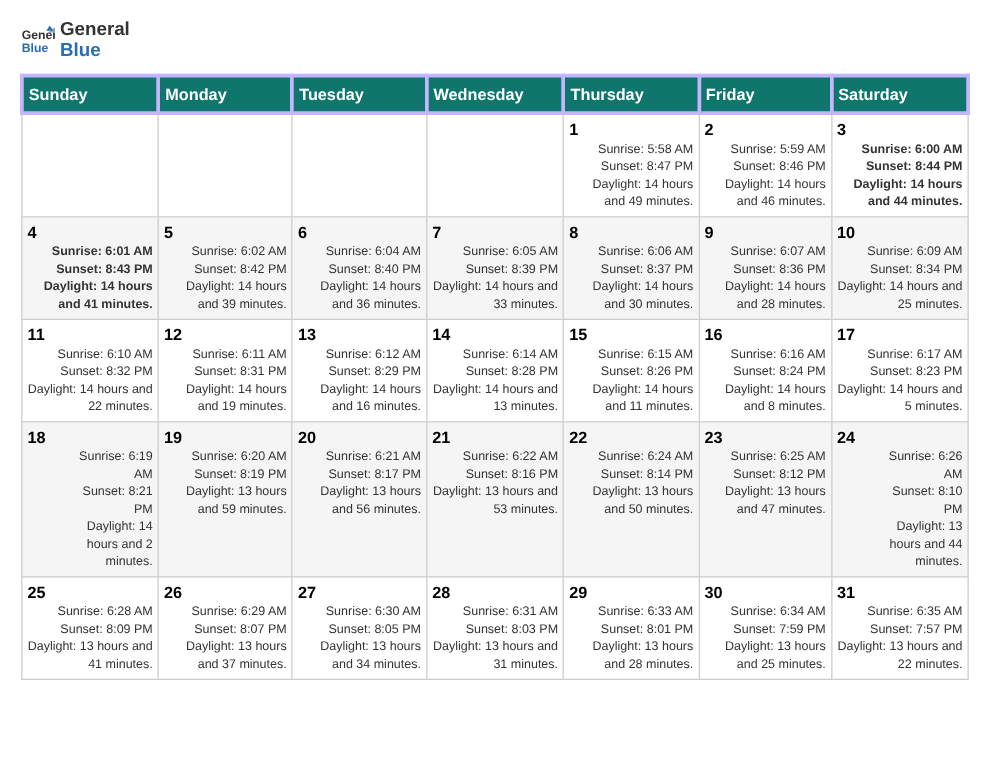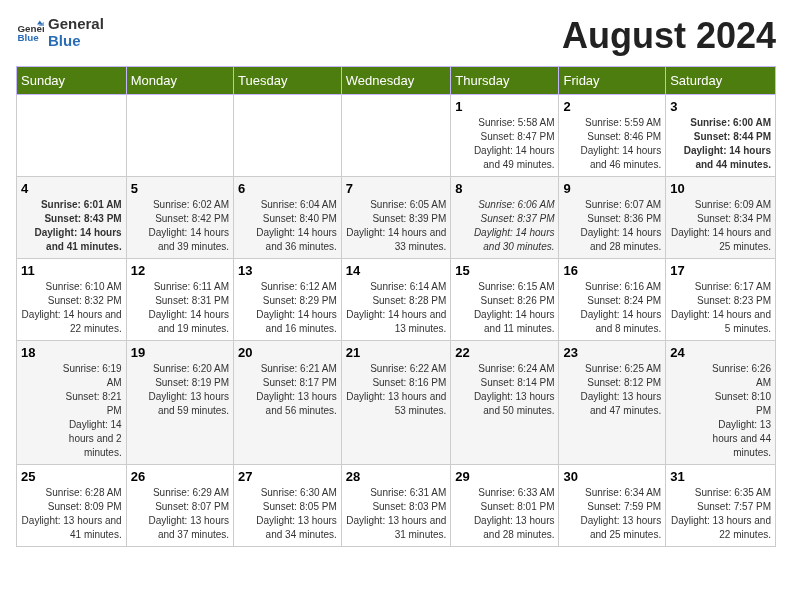--- a/index.html
+++ b/index.html
@@ -37,27 +37,27 @@
     .location {
       font-size: 16px;
       color: #444;
     }
     table {
       width: 100%;
       border-collapse: collapse;
       font-size: 11px;
     }
     thead tr th {
-      background-color: #4d7c0f;
+      background-color: #0f766e;
       color: #fff;
       padding: 6px 4px;
       text-align: left;
       font-size: 13px;
-      font-weight: normal;
-      border: 1px solid #c4b5fd;
+      font-weight: bold;
+      border: 3px solid #c4b5fd;
     }
     tbody tr td {
       border: 1px solid #ccc;
       padding: 4px 4px;
       vertical-align: top;
       width: 113px;
       min-height: 70px;
       background: #fff;
     }
     tbody tr:nth-child(even) td {
@@ -89,21 +89,20 @@
       <text x="2" y="32" font-size="14" font-weight="bold" fill="#2a6db5">Blue</text>
       <polygon points="30,8 38,8 34,2" fill="#2a6db5"></polygon>
       <polygon points="32,10 40,10 40,4" fill="#2a6db5" opacity="0.6"></polygon>
     </svg>
     <div>
       <div style="font-size:15px;font-weight:bold;color:#333;line-height:1.1;">General</div>
       <div style="font-size:15px;font-weight:bold;color:#2a6db5;line-height:1.1;">Blue</div>
     </div>
   </div>
   <div class="title-area">
-    <div class="month-year">August 2024</div>
   </div>
 </div>
 
 <table>
   <thead>
     <tr id="weekday-header">
     <th>Sunday</th>
         <th>Monday</th>
         <th>Tuesday</th>
         <th>Wednesday</th>
@@ -157,21 +156,21 @@
 Daylight: 14 hours and 36 minutes.</div>
         </td>
         <td>
           <span class="day-num">7</span>
           <div class="day-info" style="white-space: pre-line;">Sunrise: 6:05 AM
 Sunset: 8:39 PM
 Daylight: 14 hours and 33 minutes.</div>
         </td>
         <td>
           <span class="day-num">8</span>
-          <div class="day-info" style="white-space: pre-line; font-style: italic;">Sunrise: 6:06 AM
+          <div class="day-info" style="white-space: pre-line;">Sunrise: 6:06 AM
 Sunset: 8:37 PM
 Daylight: 14 hours and 30 minutes.</div>
         </td>
         <td>
           <span class="day-num">9</span>
           <div class="day-info" style="white-space: pre-line;">Sunrise: 6:07 AM
 Sunset: 8:36 PM
 Daylight: 14 hours and 28 minutes.</div>
         </td>
         <td>

